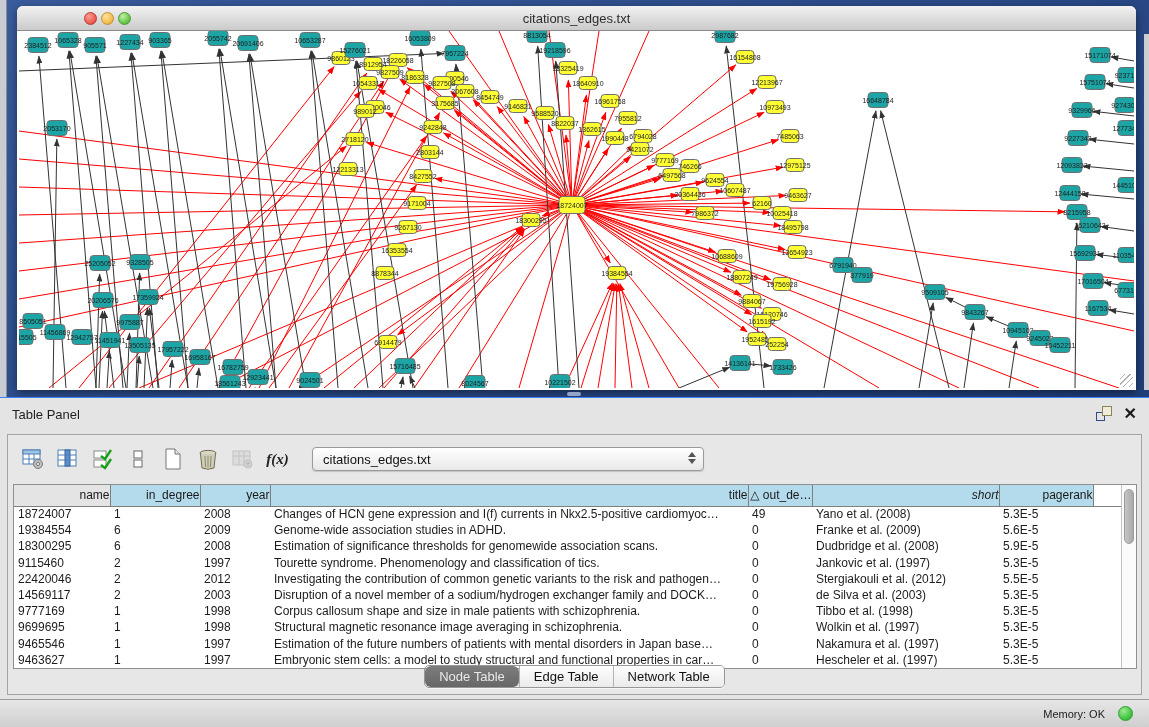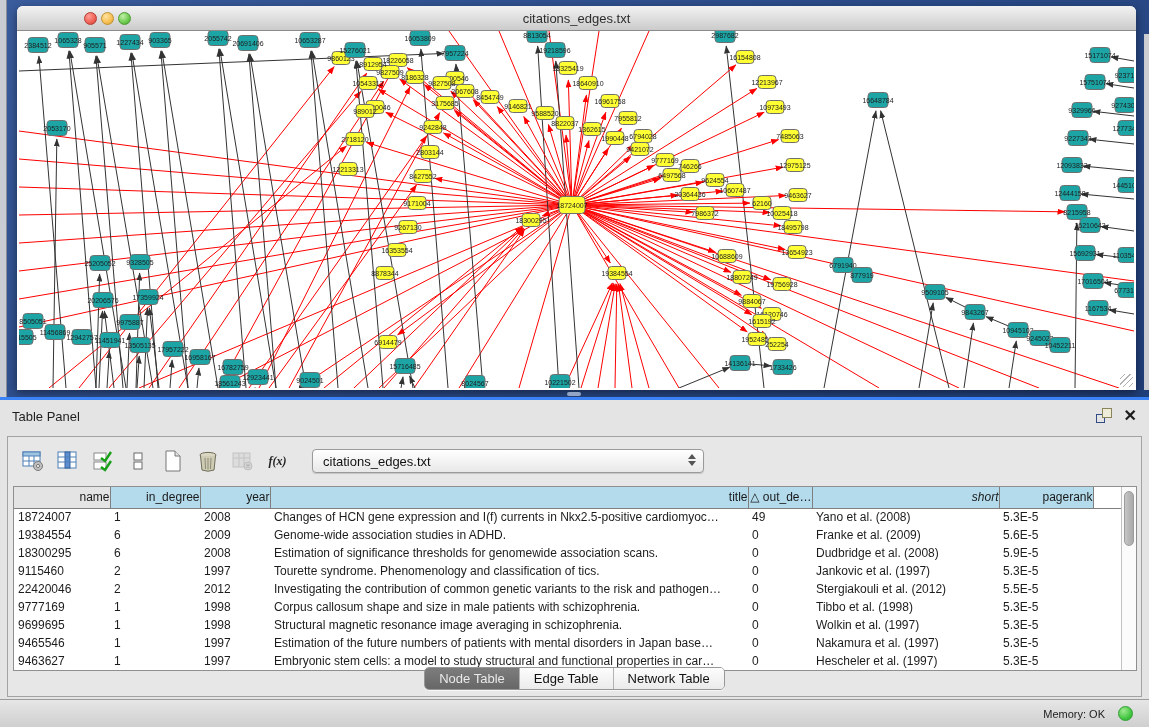--- a/index.html
+++ b/index.html
@@ -21,34 +21,34 @@
   .light.red   { left:67px; background:radial-gradient(circle at 35% 30%,#ff9d95,#ee6156 60%,#c93e33); border:1px solid #b63b31; }
   .light.amber { left:84px; background:radial-gradient(circle at 35% 30%,#ffe2a0,#f6bf50 60%,#d59a32); border:1px solid #c1922f; }
   .light.green { left:101px; background:radial-gradient(circle at 35% 30%,#c2f0a5,#6cc94f 60%,#47a22e); border:1px solid #4d9a33; }
   .canvas { position:absolute; left:2px; top:25px; width:1115px; height:357px; background:#fff; overflow:hidden; }
   .canvas svg { position:absolute; left:0; top:0; }
   .grip { position:absolute; right:1px; bottom:1px; width:13px; height:13px;
           background:repeating-linear-gradient(135deg,transparent 0 3px,#b0b0b0 3px 4px); }
   .divider-handle { position:absolute; left:567px; top:392px; width:14px; height:4px; border-radius:2px; background:#93a5c6; }
 
   
-  .table-panel { position:absolute; left:0; top:397px; width:1149px; height:302px; background:#e4e4e4; border-top:3px solid #3b82f6; }
+  .table-panel { position:absolute; left:0; top:397px; width:1149px; height:302px; background:#e4e4e4; border-top:1px solid #3b82f6; }
   .panel-header { position:absolute; left:0; top:1px; width:100%; height:31px; }
   .panel-title { position:absolute; left:12px; top:8px; font-size:13px; color:#1f1f1f; }
   .hdr-icons { position:absolute; right:12px; top:7px; display:flex; gap:12px; align-items:center; }
   .float-btn { width:16px; height:15px; position:relative; cursor:default; }
   .float-btn .sq1 { position:absolute; left:0; bottom:0; width:9px; height:9px; border:1px solid #324a86; }
   .float-btn .sq2 { position:absolute; right:0; top:0; width:10px; height:10px; border:1px solid #8a8558; background:#efedd9; }
   .close-btn { font-size:16px; font-weight:bold; color:#1c1c1c; line-height:15px; cursor:default; }
 
   .panel-body { position:absolute; left:7px; top:36px; width:1135px; height:261px;
                 border:1px solid #a3a3a3; background:#e7e7e7; }
   .toolbar { position:absolute; left:10px; top:8px; height:32px; display:flex; align-items:center; gap:6px; }
   .tb-btn { width:29px; height:30px; display:flex; align-items:center; justify-content:center; background:transparent; border:none; }
-  .fx { font-size:12px; font-style:italic; font-weight:bold; color:#222; font-family:"Liberation Serif",serif; }
+  .fx { font-size:15px; font-style:italic; font-weight:bold; color:#222; font-family:"Liberation Serif",serif; }
   .combo { margin-left:14px; width:392px; height:24px; border:1px solid #9a9a9a; border-radius:4px;
            background:linear-gradient(#ffffff,#e8e8e8); position:relative; display:flex; align-items:center;
            box-shadow:0 1px 1px rgba(0,0,0,.15); }
   .combo-text { margin-left:10px; font-size:13px; color:#111; }
   .combo-arrows { position:absolute; right:7px; top:4px; display:flex; flex-direction:column; gap:2px; }
   .combo-arrows i { display:block; width:0; height:0; border-left:4px solid transparent; border-right:4px solid transparent; }
   .combo-arrows .up { border-bottom:5px solid #555; }
   .combo-arrows .dn { border-top:5px solid #555; }
 
   .tablebox { position:absolute; left:5px; top:49px; width:1124px; height:185px; border:1px solid #8f8f8f; background:#fff; display:flex; }
@@ -57,21 +57,21 @@
                   border-right:1px solid #7f7f7f; border-bottom:1px solid #7f7f7f; text-align:right; overflow:hidden; white-space:nowrap; }
   table.grid td { height:16px; font-size:12px; color:#1c1c1c; padding:0 4px; white-space:nowrap; overflow:hidden; }
   .vscroll { width:15px; border-left:1px solid #c2c2c2; background:#fbfbfb; position:relative; }
   .vthumb { position:absolute; left:2px; top:4px; width:10px; height:55px; border-radius:5px;
             background:linear-gradient(90deg,#c6c6c6,#a9a9a9); border:1px solid #9c9c9c; }
 
   .tabsrow { position:absolute; left:0; right:0; bottom:6px; text-align:center; }
   .seg { display:inline-flex; border:1px solid #979797; border-radius:5px; overflow:hidden;
          box-shadow:0 1px 1px rgba(255,255,255,.7); }
   .seg button { border:none; font-size:13px; padding:3px 14px; background:linear-gradient(#fdfdfd,#ebebeb); color:#111; border-left:1px solid #b3b3b3; }
-  .seg button:first-child { border-left:none; }
+  .seg button:first-child { border-left:none;border-radius:6px; }
   .seg button.sel { background:linear-gradient(#7d7d7d,#676767); color:#e9e9e9; }
 
   .statusbar { position:absolute; left:0; top:699px; width:1149px; height:28px;
                background:linear-gradient(#e6e6e6,#cfcfcf); border-top:1px solid #9b9b9b; }
   .mem { position:absolute; right:44px; top:8px; font-size:11px; color:#222; }
   .memdot { position:absolute; right:16px; top:6px; width:15px; height:15px; border-radius:50%;
             border:1px solid #2f9e2f; background:radial-gradient(circle at 35% 30%,#9fe98f,#3ec43e 65%,#2ca52c); }
 </style>
 </head>
 <body>
@@ -921,20 +921,30 @@
                 <td>22420046</td>
                 <td>2</td>
                 <td>2012</td>
                 <td>Investigating the contribution of common genetic variants to the risk and pathogen…</td>
                 <td>0</td>
                 <td>Stergiakouli et al. (2012)</td>
                 <td>5.5E-5</td>
                 <td></td>
               </tr>
               <tr>
+                <td>14569117</td>
+                <td>2</td>
+                <td>2003</td>
+                <td>Disruption of a novel member of a sodium/hydrogen exchanger family and DOCK…</td>
+                <td>0</td>
+                <td>de Silva et al. (2003)</td>
+                <td>5.3E-5</td>
+                <td></td>
+              </tr>
+              <tr>
                 <td>9777169</td>
                 <td>1</td>
                 <td>1998</td>
                 <td>Corpus callosum shape and size in male patients with schizophrenia.</td>
                 <td>0</td>
                 <td>Tibbo et al. (1998)</td>
                 <td>5.3E-5</td>
                 <td></td>
               </tr>
               <tr>

